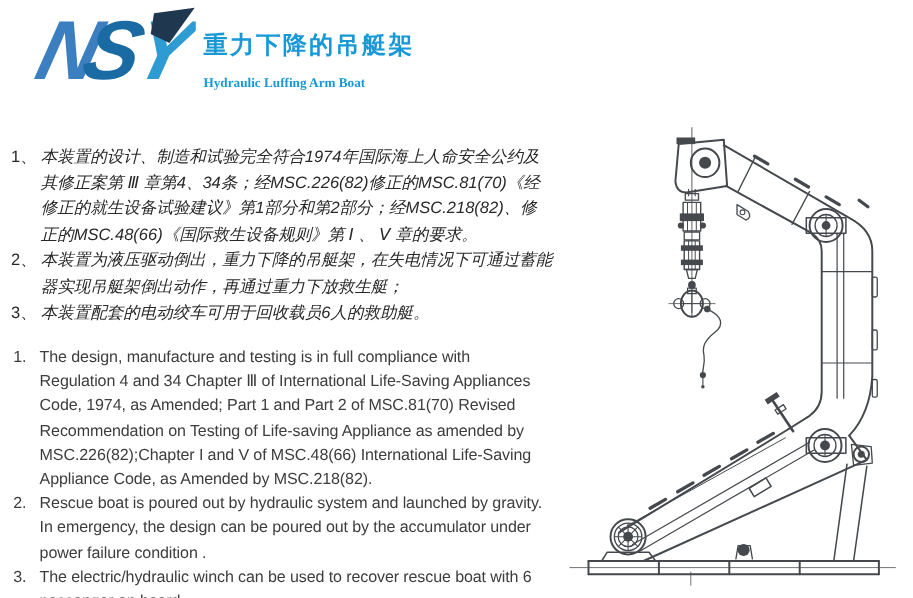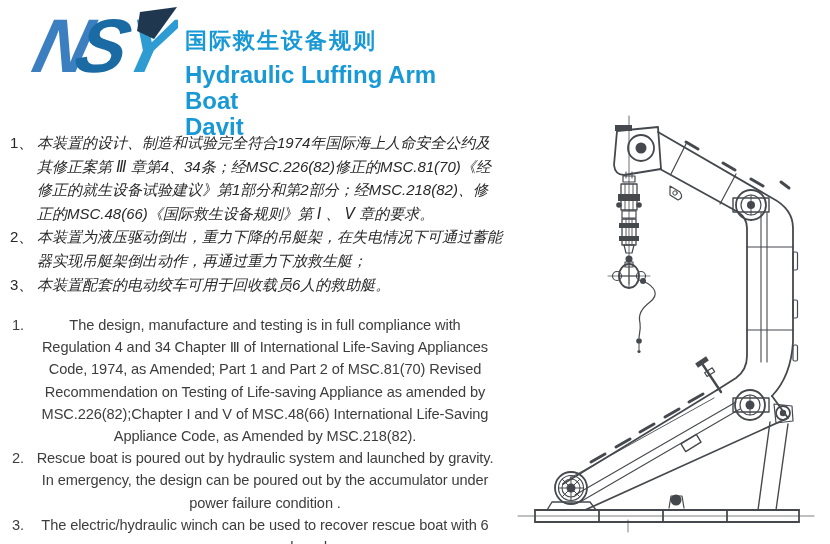--- a/index.html
+++ b/index.html
@@ -8,50 +8,49 @@
   }
   *{margin:0;padding:0;box-sizing:border-box;}
   html,body{background:#fff;}
   body{
     width:830px;height:544px;position:relative;overflow:hidden;
     font-family:"Liberation Sans","DejaVu Sans",sans-serif;
   }
   .logo{position:absolute;left:28px;top:6px;width:150px;height:80px;}
   .titles{position:absolute;left:185px;top:26px;}
   .title-zh{font-size:22px;font-weight:bold;color:var(--accent);letter-spacing:2px;margin-bottom:6px;}
-  .title-en{font-size:24px;font-weight:bold;color:var(--accent);line-height:26px;width:290px;}
+  .title-en{font-size:12px;font-weight:bold;color:var(--accent);line-height:26px;width:290px;font-family:Liberation Serif, serif;}
   .cn-list{position:absolute;left:10px;top:131px;width:492px;}
   .cn-item{display:flex;font-size:15px;line-height:23.6px;color:var(--text-cn);}
   .cn-item .num{flex:0 0 27px;}
   .cn-item .txt{flex:1;font-style:italic;}
   .en-list{position:absolute;left:12px;top:314px;width:482px;}
   .en-item{display:flex;font-size:14.6px;line-height:22.2px;color:var(--text-en);letter-spacing:-0.1px;}
   .en-item .num{flex:0 0 24px;}
-  .en-item .txt{flex:1;text-align:center;}
+  .en-item .txt{flex:1;}
   .drawing{position:absolute;left:500px;top:112px;width:332px;height:432px;}
   .drawing *{vector-effect:non-scaling-stroke;}
   svg{display:block;}
 </style>
 </head>
 <body>
 
 <svg class="logo" viewBox="0 0 150 80" aria-hidden="true">
   <g transform="skewX(-14) translate(18,0)" font-family="Liberation Sans, DejaVu Sans, sans-serif" font-weight="bold" font-style="italic" font-size="76">
     <text x="0" y="66" fill="var(--logo-n)" letter-spacing="-7">N</text>
     <text x="42" y="66" fill="var(--logo-s)">S</text>
     <text x="88" y="66" fill="var(--logo-y)">Y</text>
   </g>
   <polygon points="112,6 149,1 126,33 109,25" fill="var(--logo-dark)"></polygon>
 </svg>
 
 <div class="titles">
-  <div class="title-zh">国际救生设备规则</div>
+  <div class="title-zh">重力下降的吊艇架</div>
   <div class="title-en">
     <div>Hydraulic Luffing Arm Boat</div>
-    <div>Davit</div>
   </div>
 </div>
 
 <div class="cn-list">
   <div class="cn-item">
     <span class="num">1、</span>
     <span class="txt">本装置的设计、制造和试验完全符合1974年国际海上人命安全公约及其修正案第 Ⅲ 章第4、34条；经MSC.226(82)修正的MSC.81(70)《经修正的就生设备试验建议》第1部分和第2部分；经MSC.218(82)、修正的MSC.48(66)《国际救生设备规则》第 Ⅰ 、 Ⅴ 章的要求。</span>
   </div>
   <div class="cn-item">
     <span class="num">2、</span>

